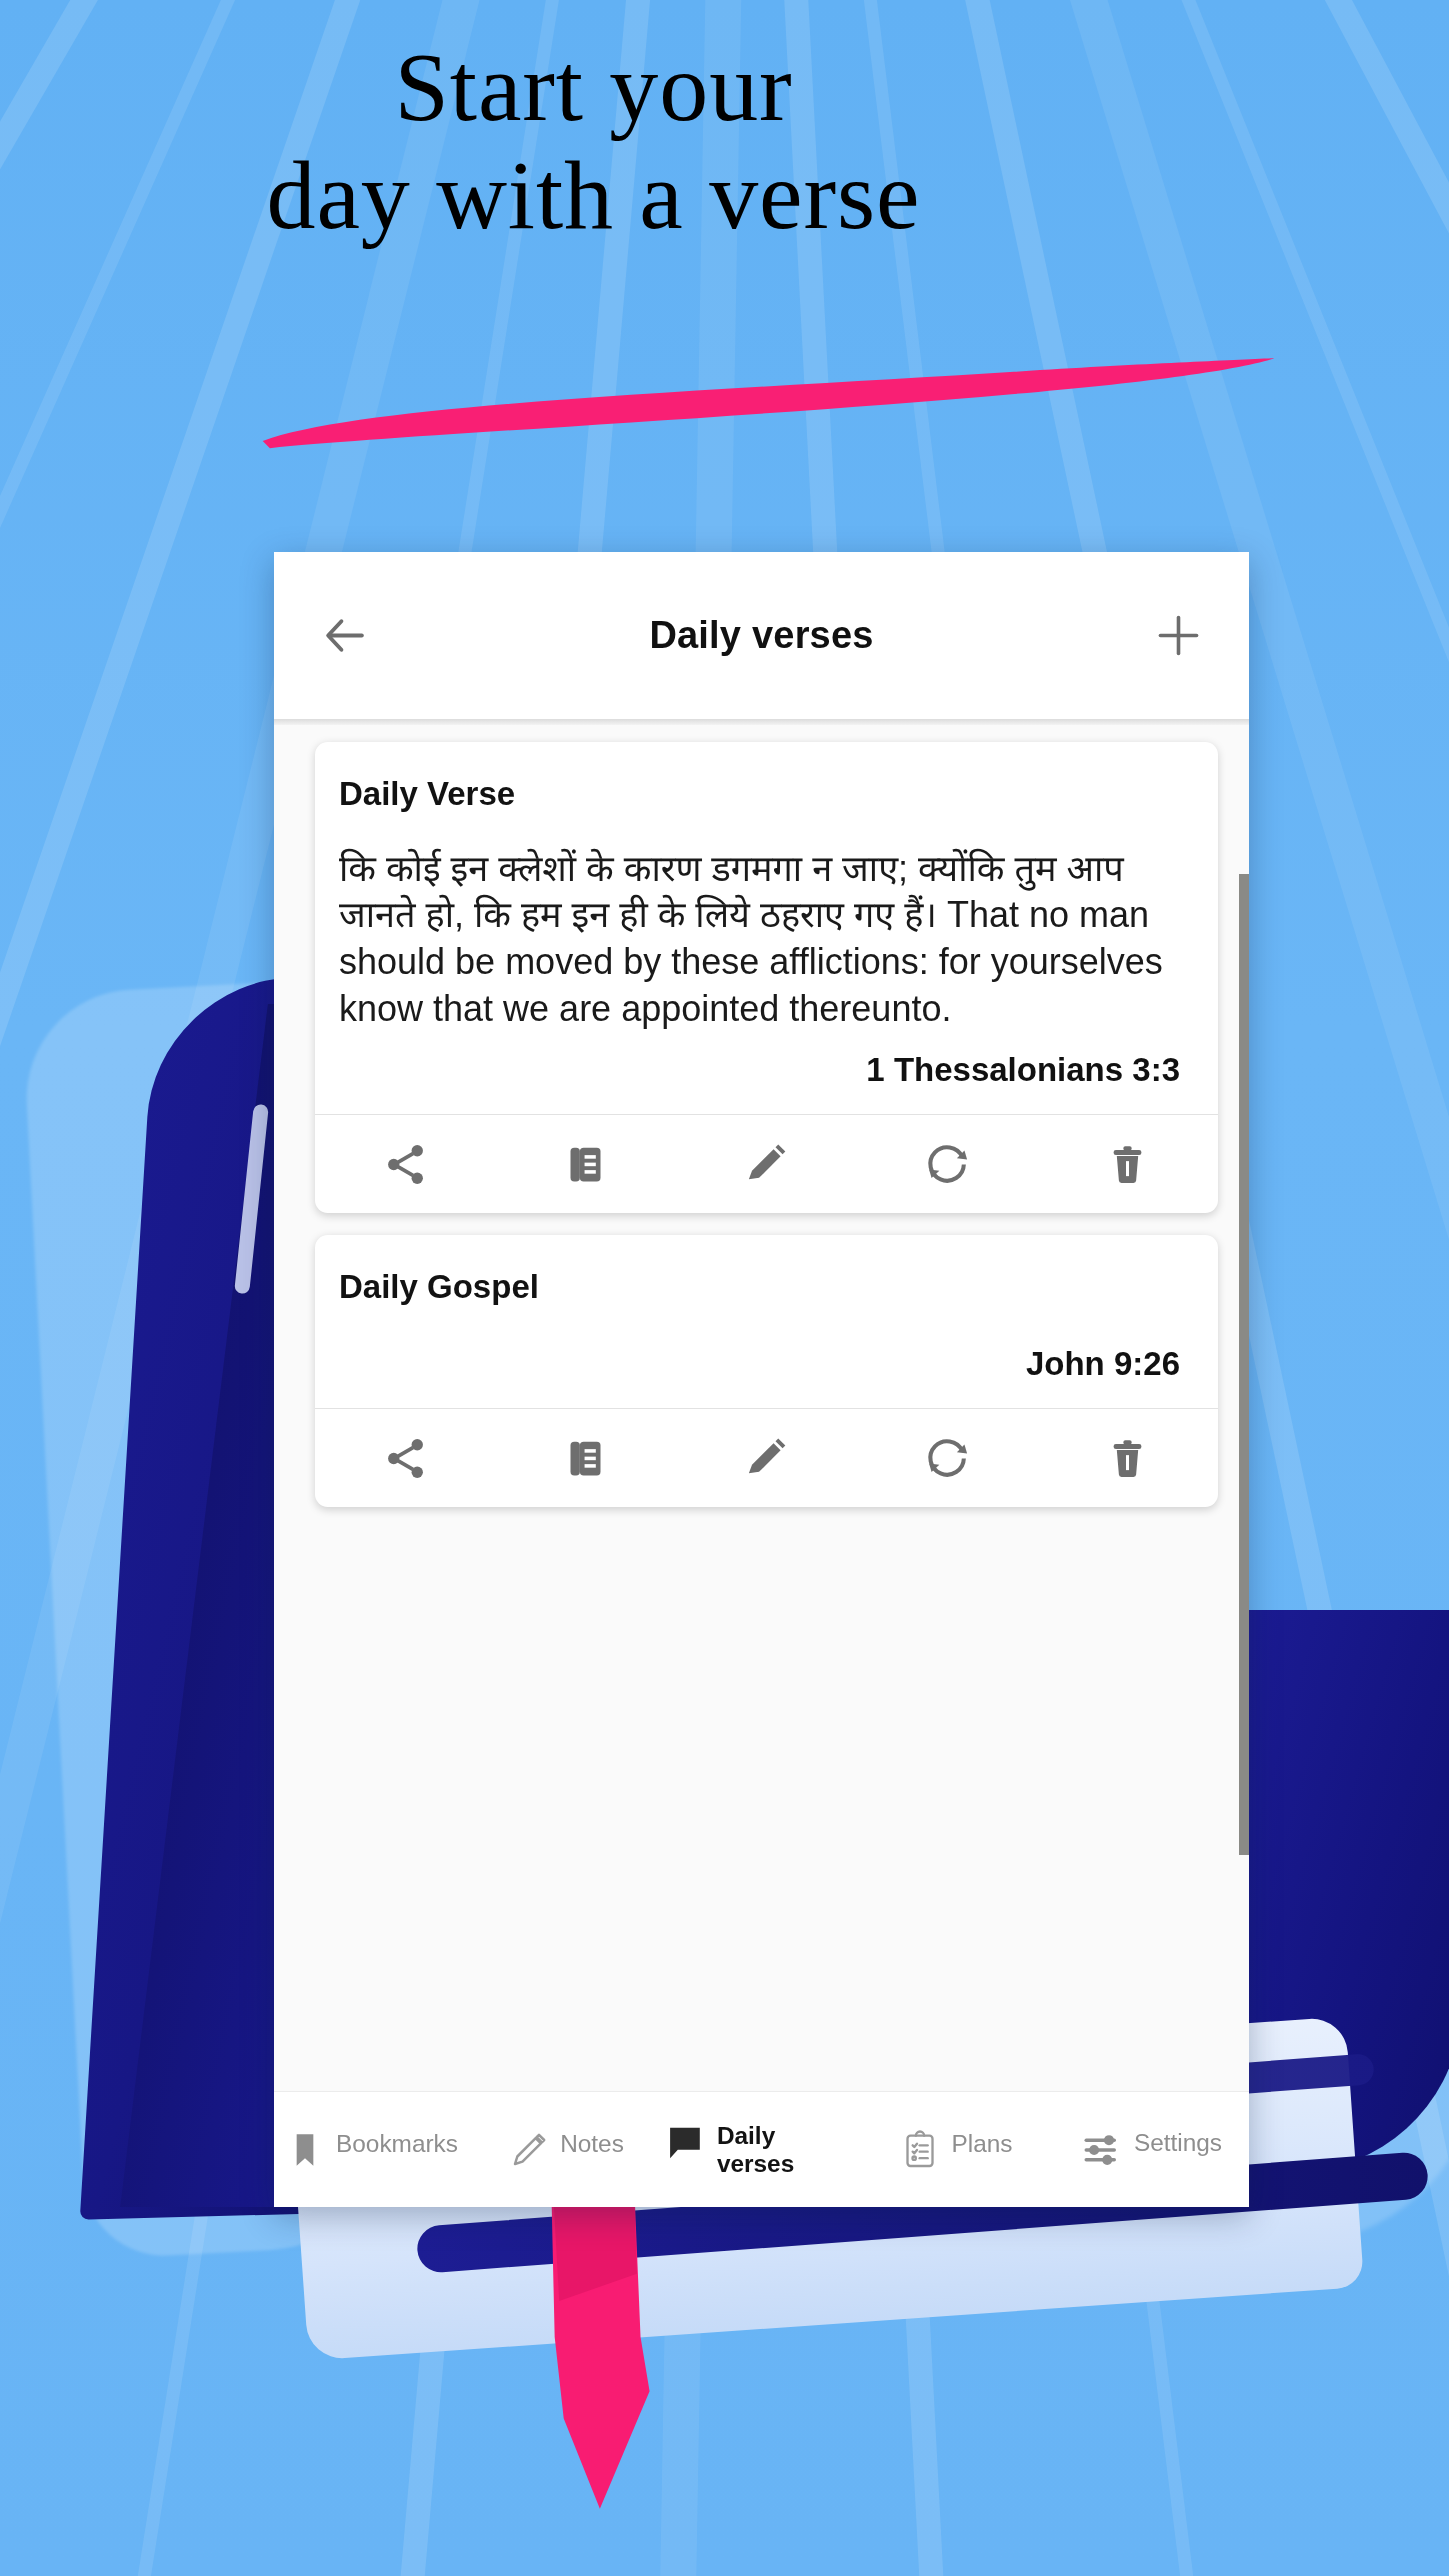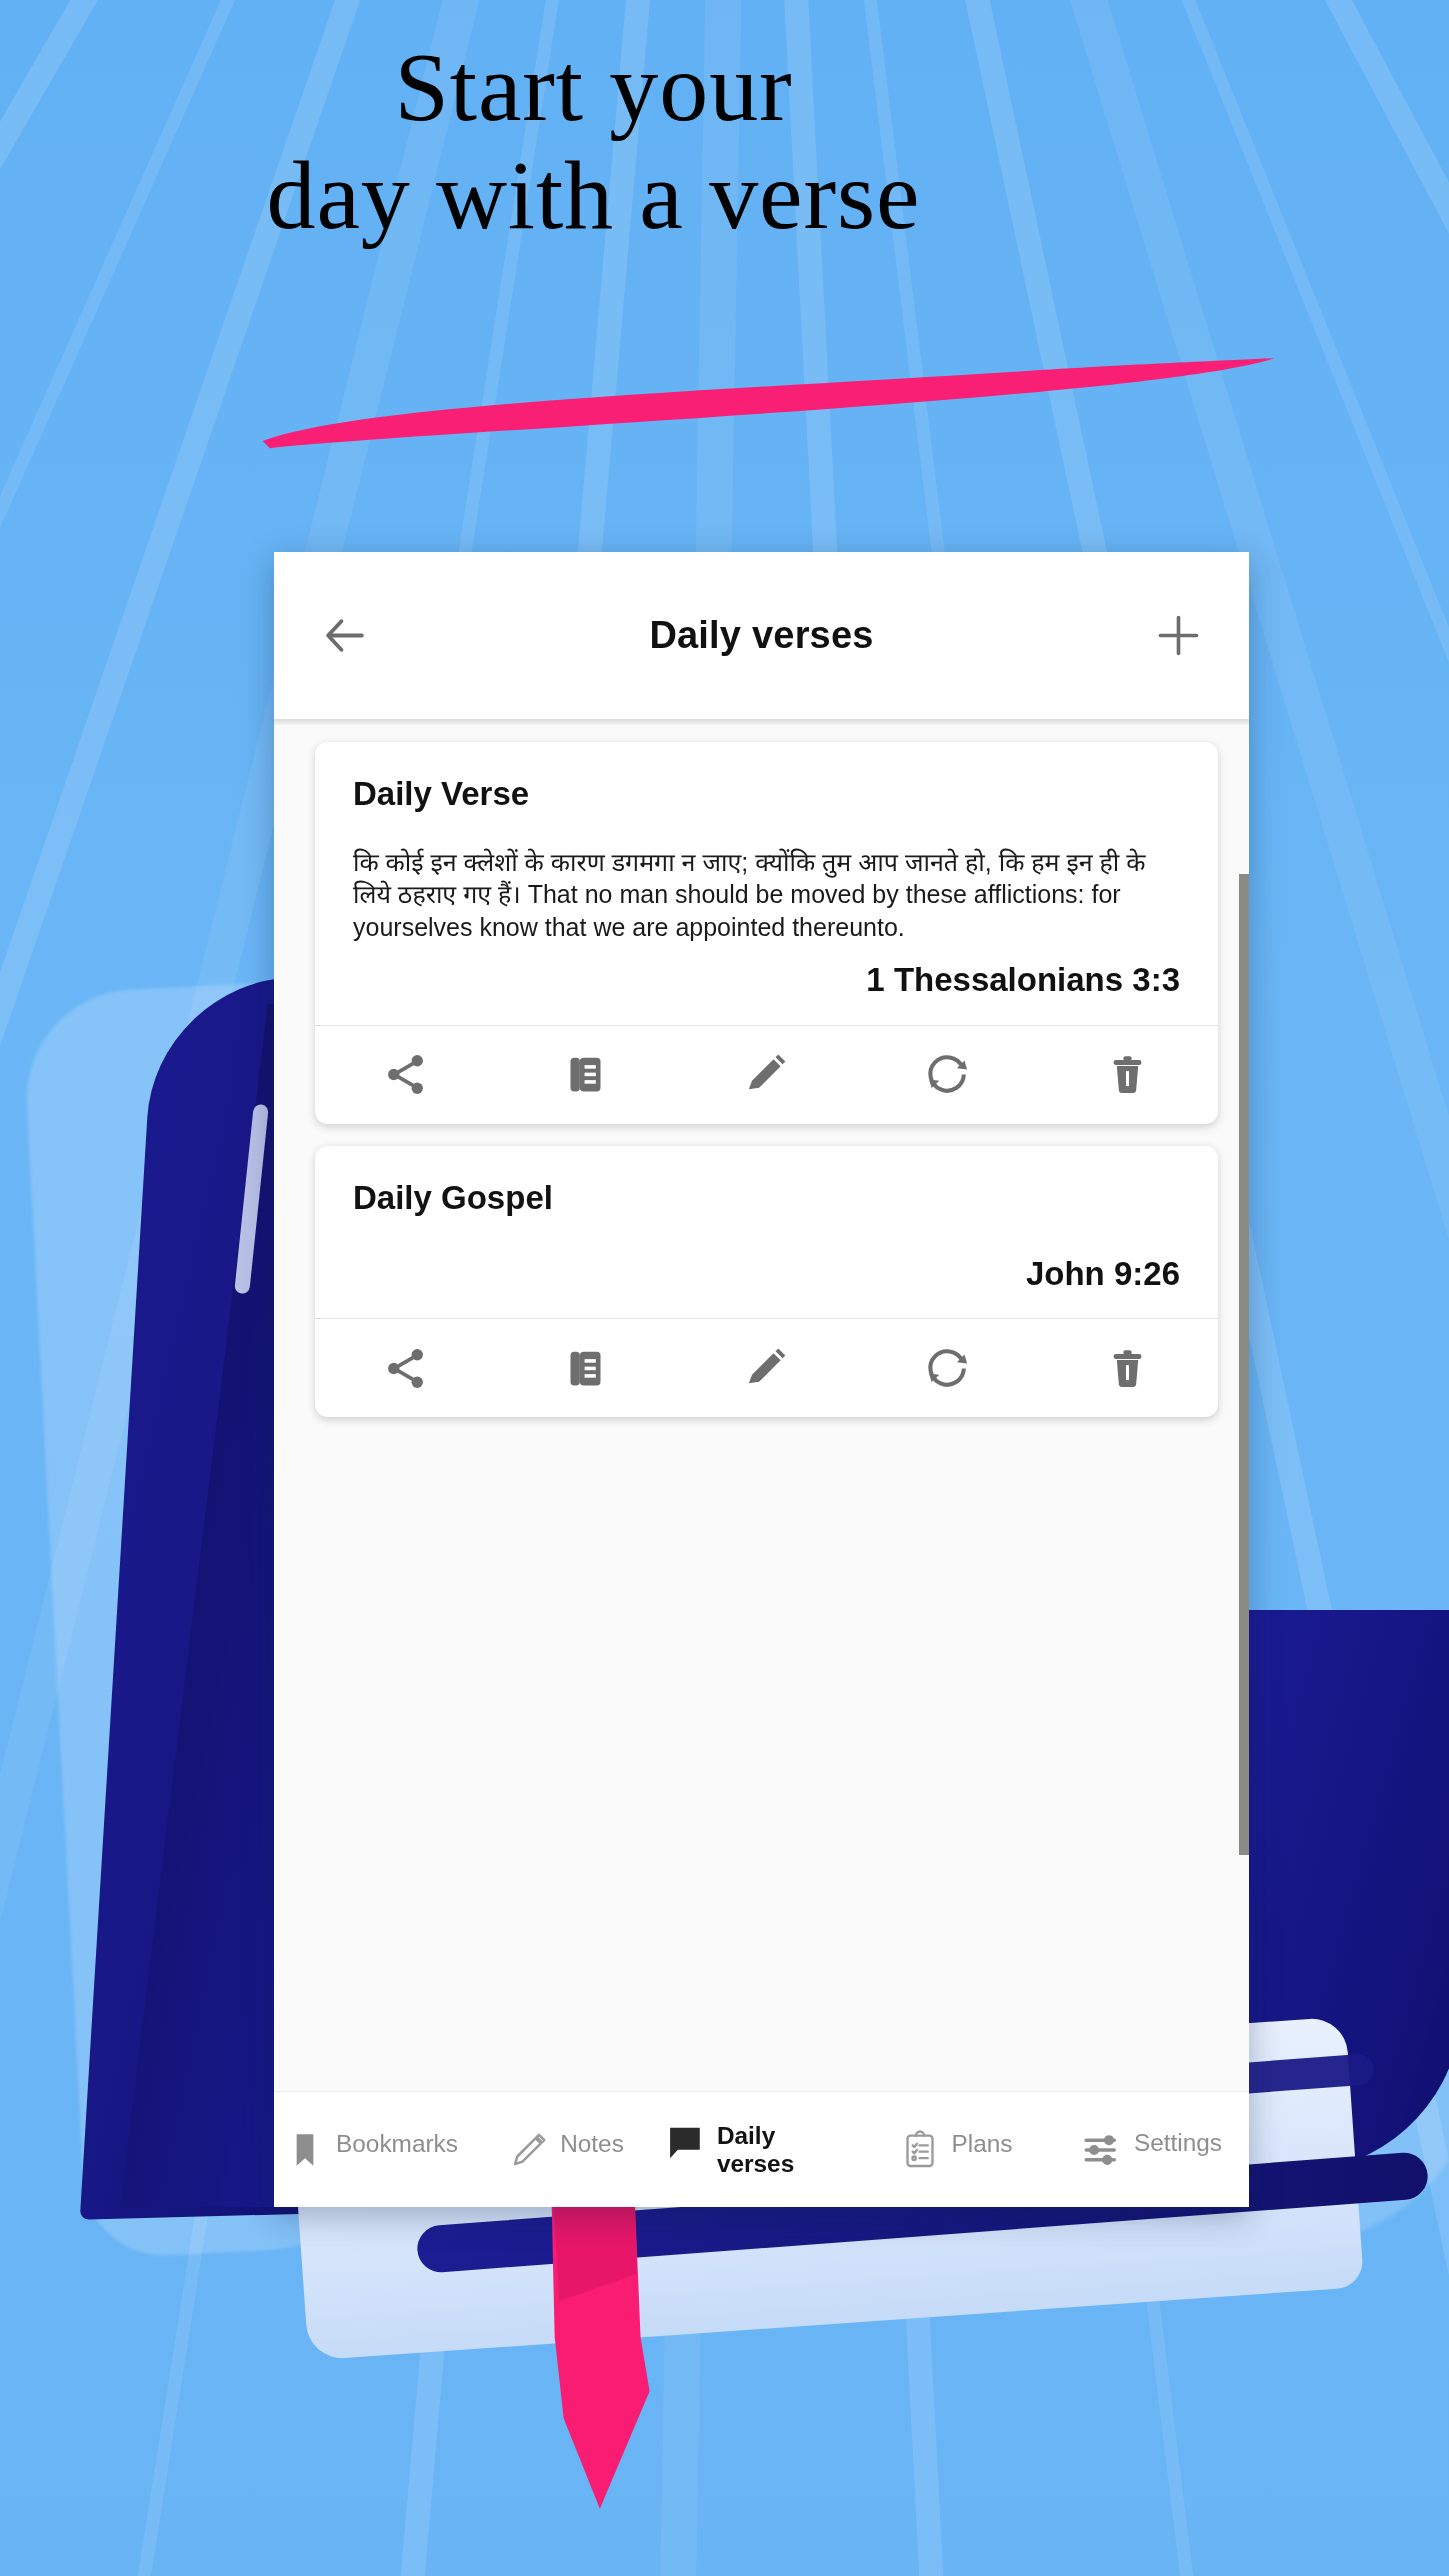--- a/index.html
+++ b/index.html
@@ -233,29 +233,29 @@
     overflow: hidden;
   }
   .card {
     position: relative;
     margin: 16.3px 31px 0 41px;
     background: #fff;
     border-radius: 12.7px;
     box-shadow: 0 2.7px 9px rgba(0,0,0,.17);
     overflow: hidden;
   }
-  .card-inner { padding: 33px 38px 20px 38px; }
+  .card-inner { padding: 33px 38px 20px 24px; }
   .card-title {
     font-size: 33px;
     font-weight: bold;
     color: #121212;
     margin-bottom: 33px;
   }
   .verse {
-    font-size: 25px;
+    font-size: 36px;
     line-height: 1.30;
     color: #1a1a1a;
     margin: 0 0 12.7px 0;
   }
   .verse-ref {
     text-align: right;
     font-size: 33px;
     font-weight: bold;
     color: #111;
     padding-top: 5.4px;

